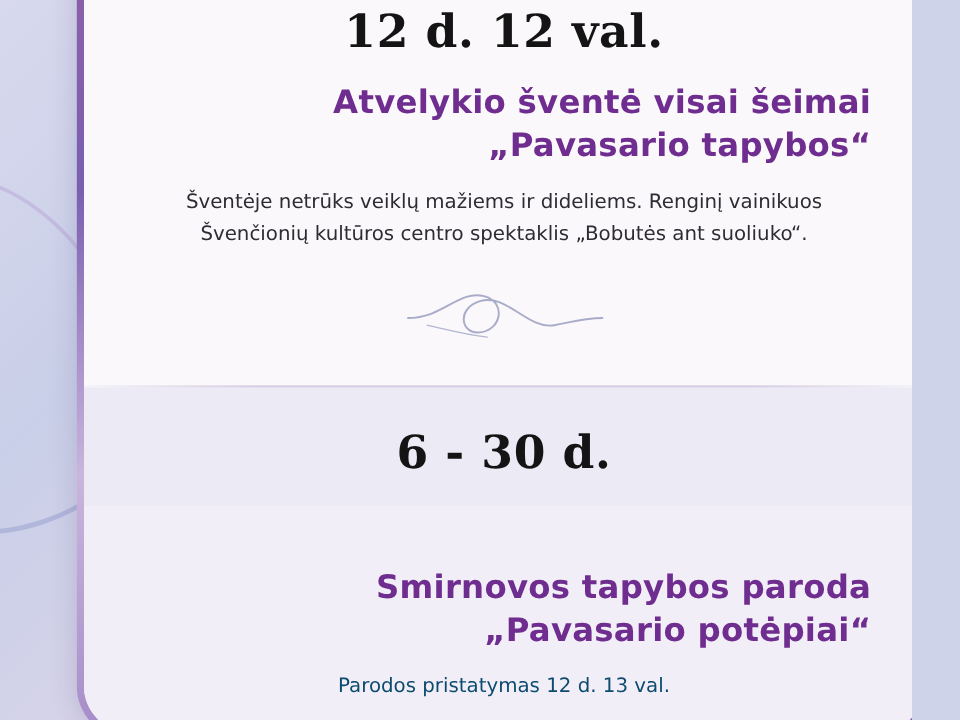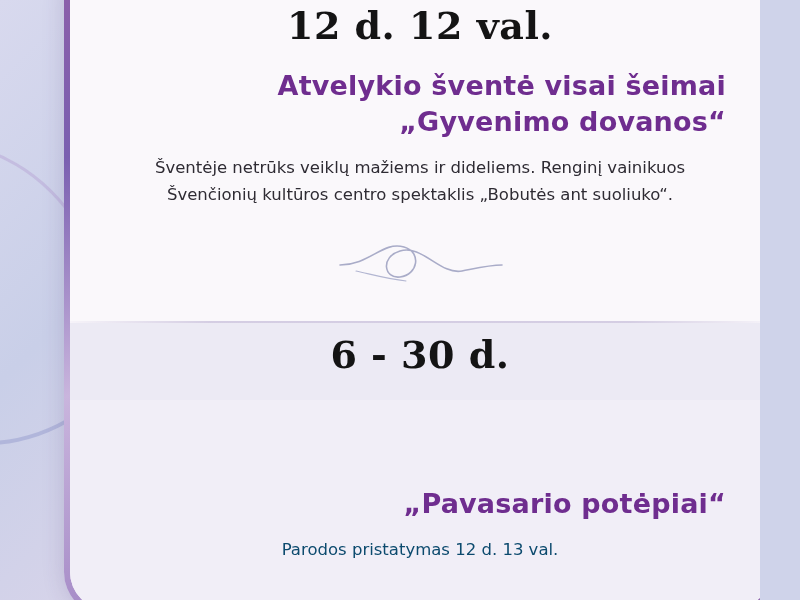--- a/index.html
+++ b/index.html
@@ -108,21 +108,21 @@
     box-sizing: border-box;
     width: 100%;
     text-align: center;
   }
   .card-a {
     background: #faf8fb;
     padding: 44px 44px 26px 44px;
   }
   .card-b {
     background: #eceaf4;
-    padding: 12px 44px 16px 44px;
+    padding: 34px 44px 16px 44px;
   }
   .card-c {
     background: #f1eef7;
     padding: 14px 44px 40px 44px;
   }
 
   .date-line {
     font-family: "DejaVu Serif", serif;
     font-weight: bold;
     font-size: 38px;
@@ -184,21 +184,21 @@
   <div class="bg-swirl swirl-right-3"></div>
 
   <div class="frame">
     <div class="frame-inner">
 
       <section class="card card-a">
         <div class="date-line">12 d. 12 val.</div>
 
         <h2 class="event-title">
           <span>Atvelykio šventė visai šeimai</span><br>
-          <span>„Gyvenimo dovanos“</span>
+          <span>„Pavasario tapybos“</span>
         </h2>
 
         <p class="event-desc">Šventėje netrūks veiklų mažiems ir dideliems. Renginį vainikuos Švenčionių kultūros centro spektaklis  „Bobutės ant suoliuko“.</p>
 
         <div class="divider-flourish">
           <svg viewBox="0 0 180 54" width="180" height="54" aria-hidden="true">
             <path d="M10 30 C 40 30, 52 6, 74 12 C 92 17, 88 40, 70 42 C 54 44, 50 22, 70 16 C 92 9, 110 40, 132 36 C 152 32, 160 30, 172 30" fill="none" stroke="#8f93b8" stroke-width="1.6" stroke-linecap="round"></path>
             <path d="M26 36 C 44 40, 58 44, 76 46" fill="none" stroke="#9ba0c4" stroke-width="1.1" stroke-linecap="round"></path>
           </svg>
         </div>
@@ -206,21 +206,21 @@
 
       <div class="band-sep"></div>
 
       <section class="card card-b">
         <div class="date-line" style="margin-bottom:10px;">6 - 30 d.</div>
       </section>
 
       <section class="card card-c">
         <h2 class="event-title">
           <br>
-          <br>
+          <span>Smirnovos  tapybos paroda</span><br>
           <span>„Pavasario potėpiai“</span>
         </h2>
 
         <p class="event-note">Parodos pristatymas 12 d. 13 val.</p>
       </section>
 
     </div>
   </div>
 </div>
 

